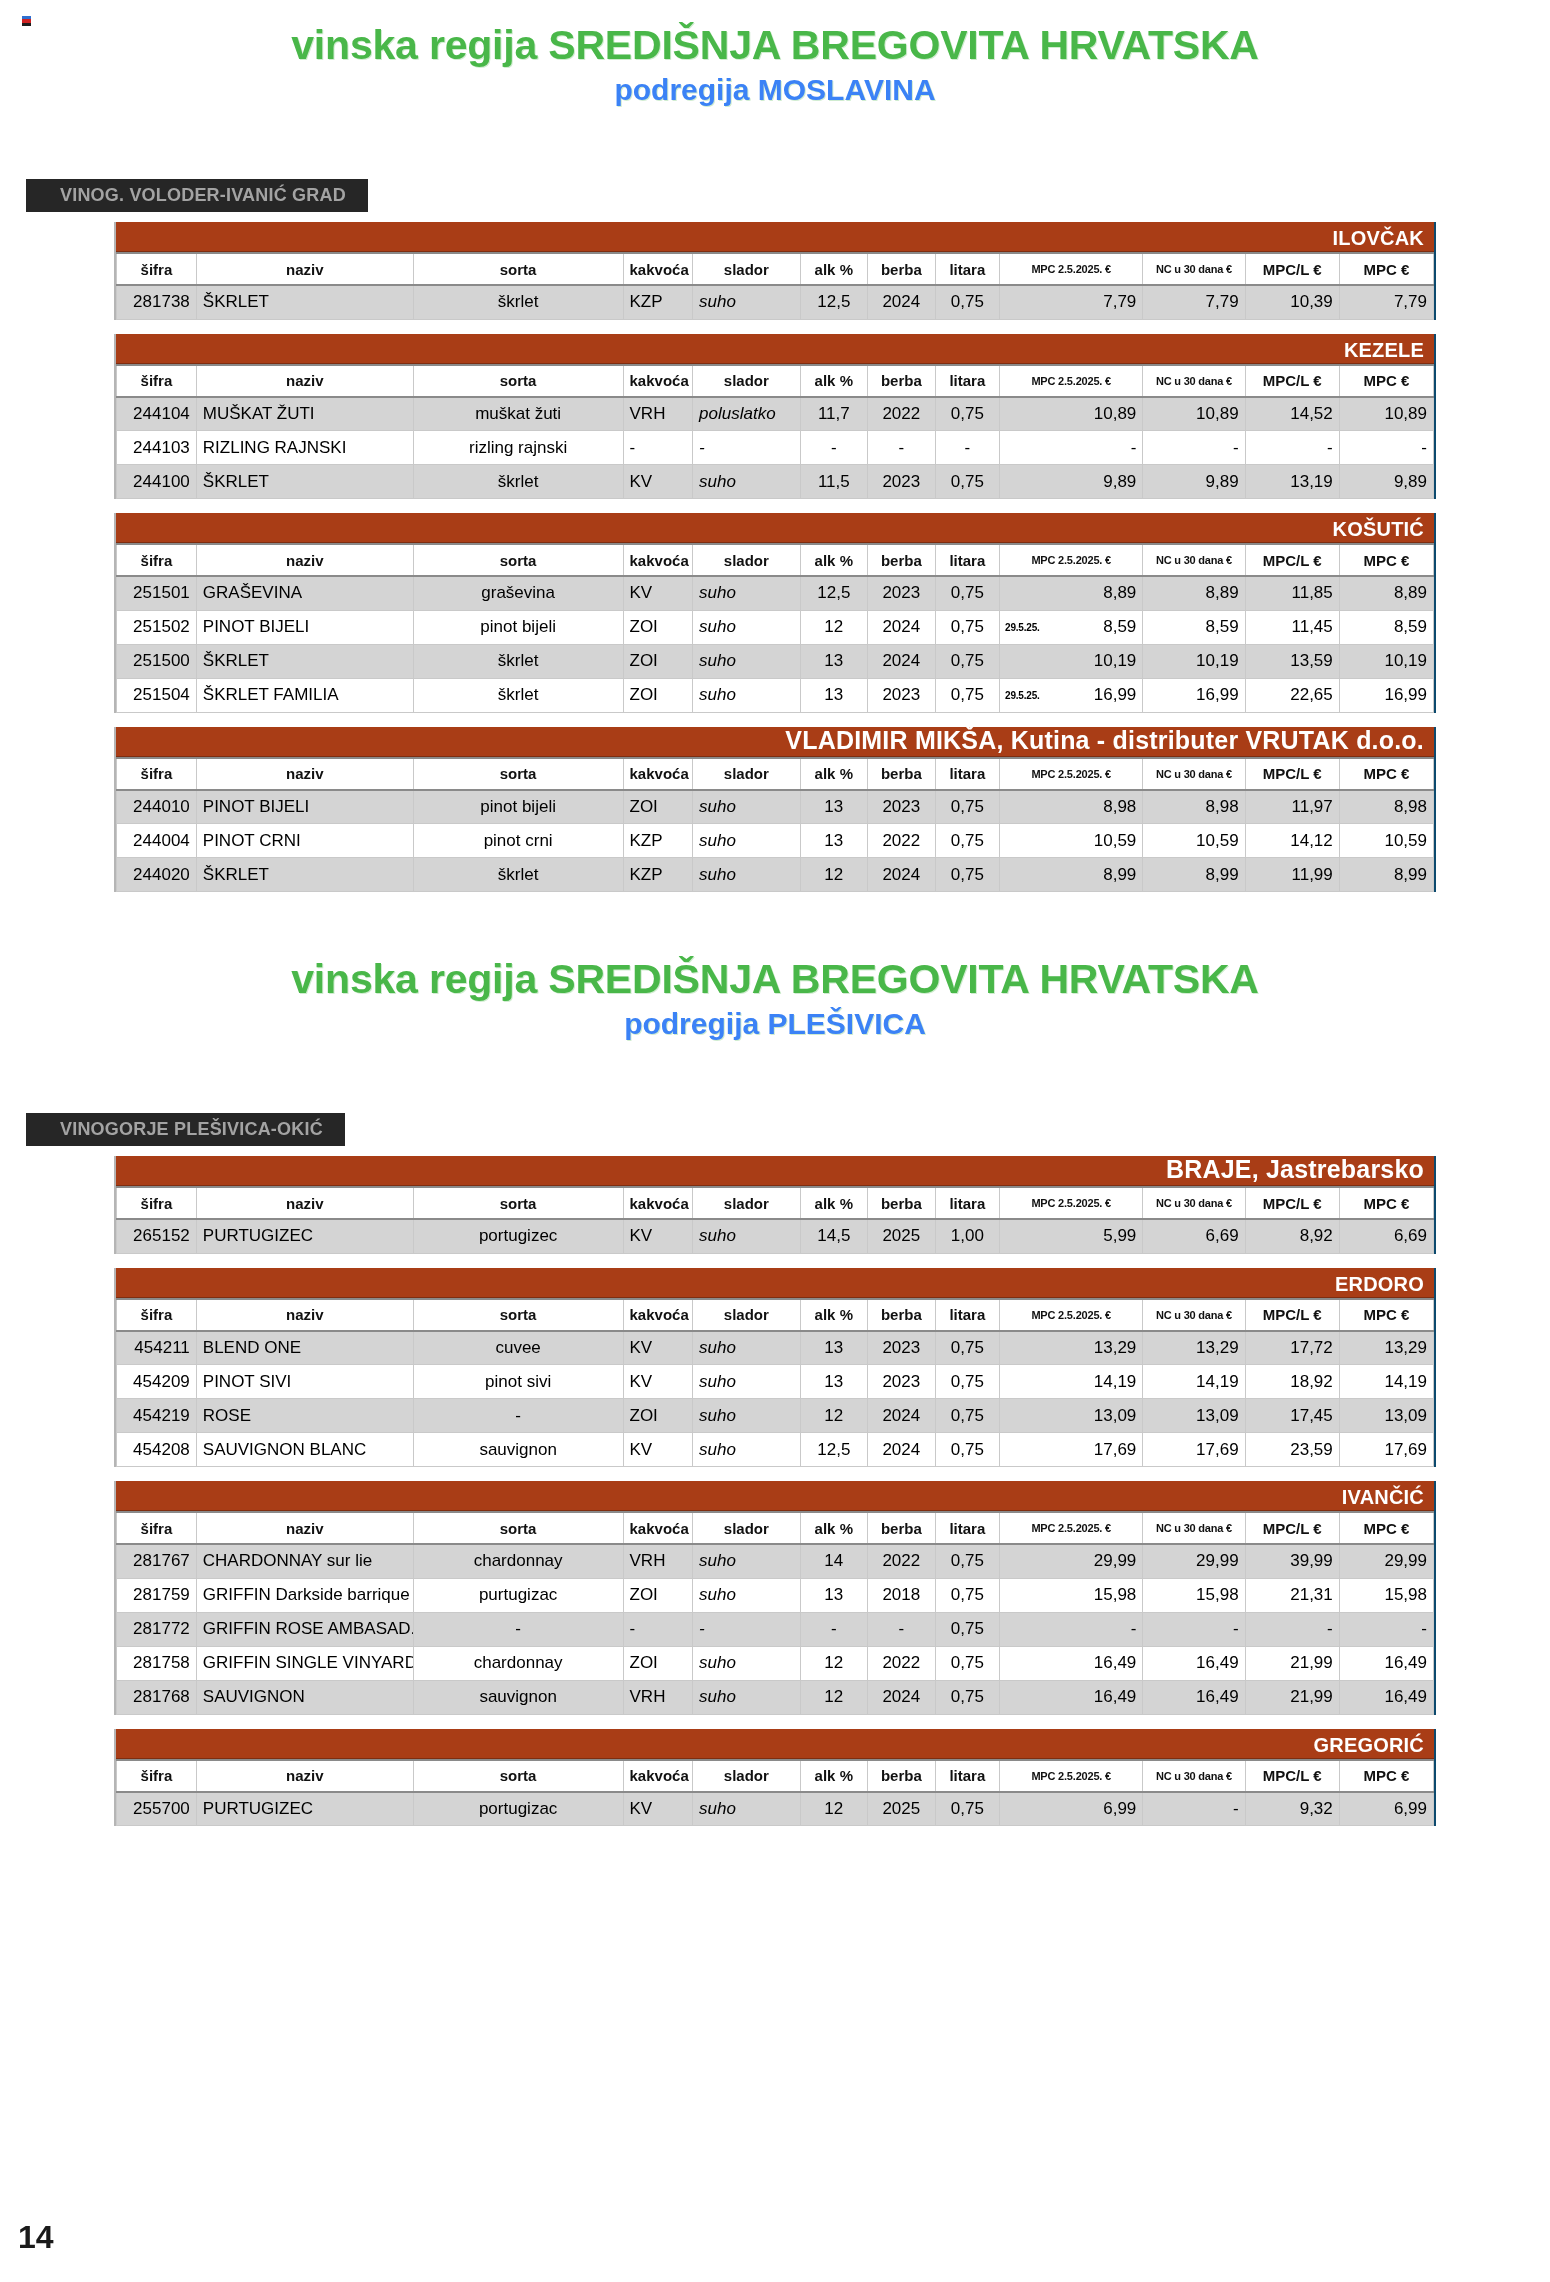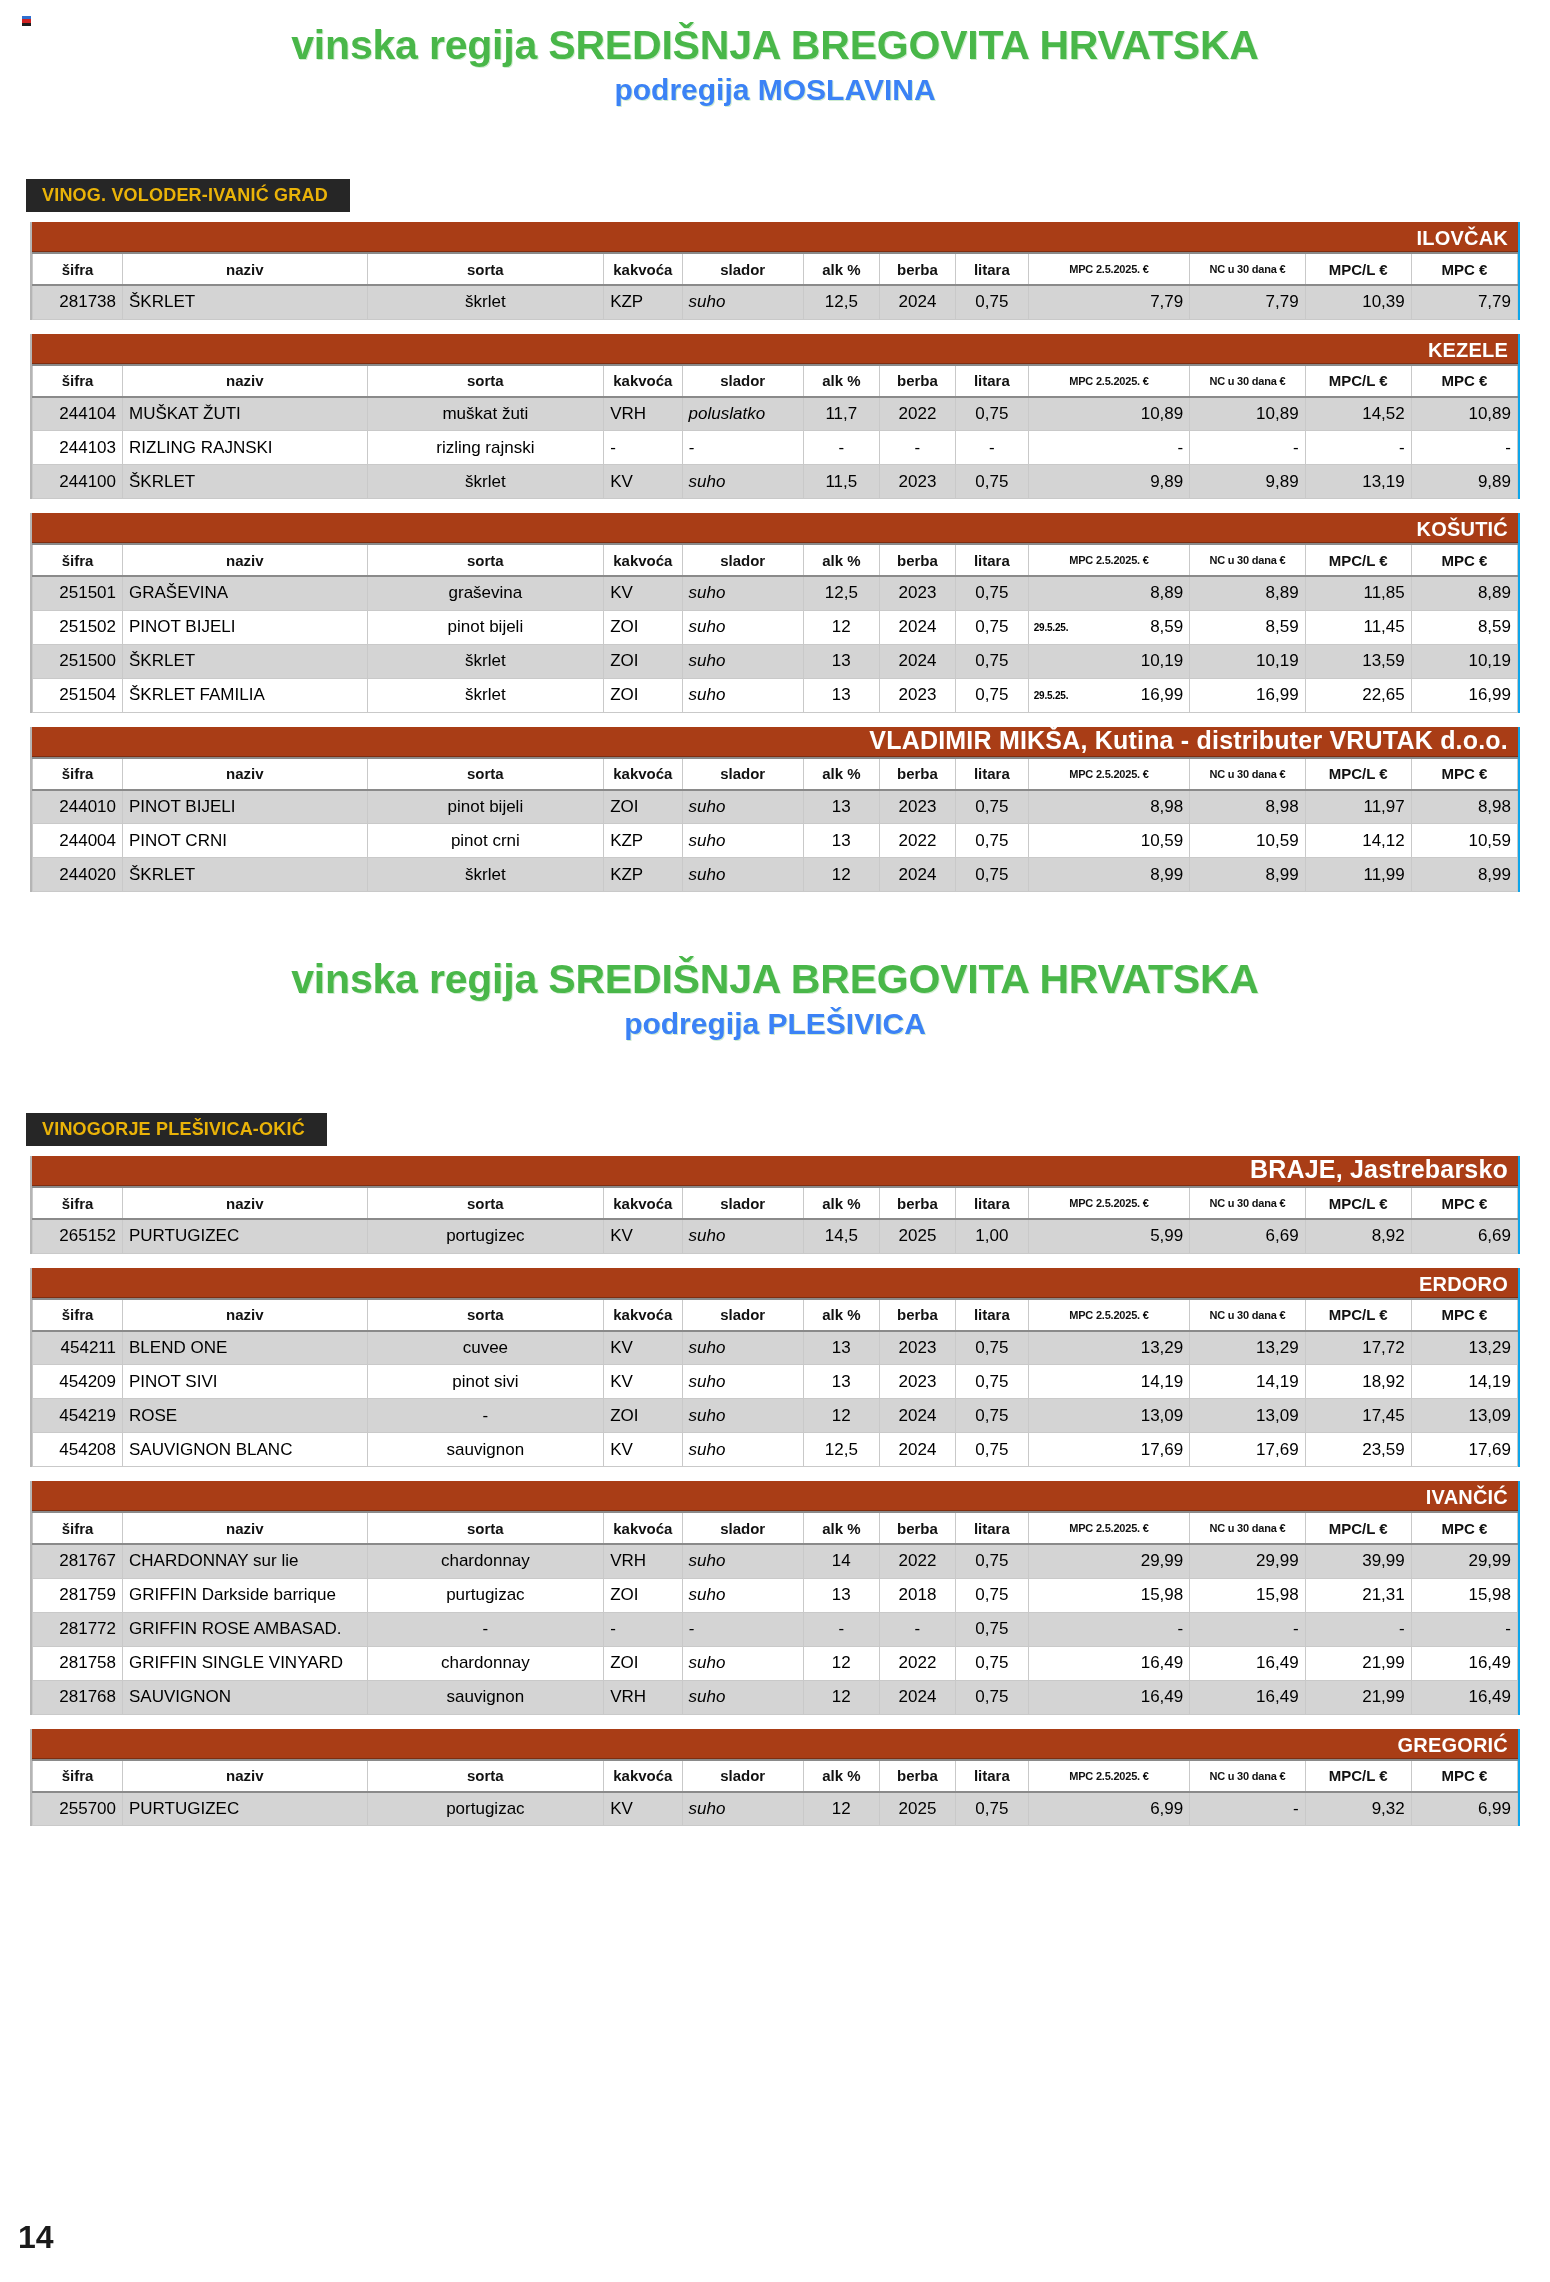--- a/index.html
+++ b/index.html
@@ -43,36 +43,36 @@
     font-weight: bold;
     color: #3b82f6;
     margin-top: 6px;
     text-shadow: 1px 1px 0 rgba(120,200,120,.35);
   }
 
   
   .vinogorje-tab {
     display: inline-block;
     background: #262626;
-    color: #eab308;
+    color: #a3a3a3;
     font-size: 18px;
     font-weight: bold;
     letter-spacing: 0.2px;
-    padding: 7px 22px 8px 16px;
+    padding: 7px 22px 8px 34px;
     line-height: 1;
     white-space: nowrap;
   }
   .tab-row { padding-left: 26px; }
 
   
   .producer {
-    width: 1490px;
+    width: 1322px;
     margin: 0 auto 14px auto;
     border-left: 2px solid #b5b5b5;
-    border-right: 2px solid #0ea5e9;
+    border-right: 2px solid #0c4a6e;
   }
   .producer.first { margin-top: 0; }
   .producer-band {
     background: #a93d16;
     height: 30px;
     position: relative;
     border-bottom: 1px solid #7e2d10;
   }
   .producer-band .pname {
     position: absolute;

